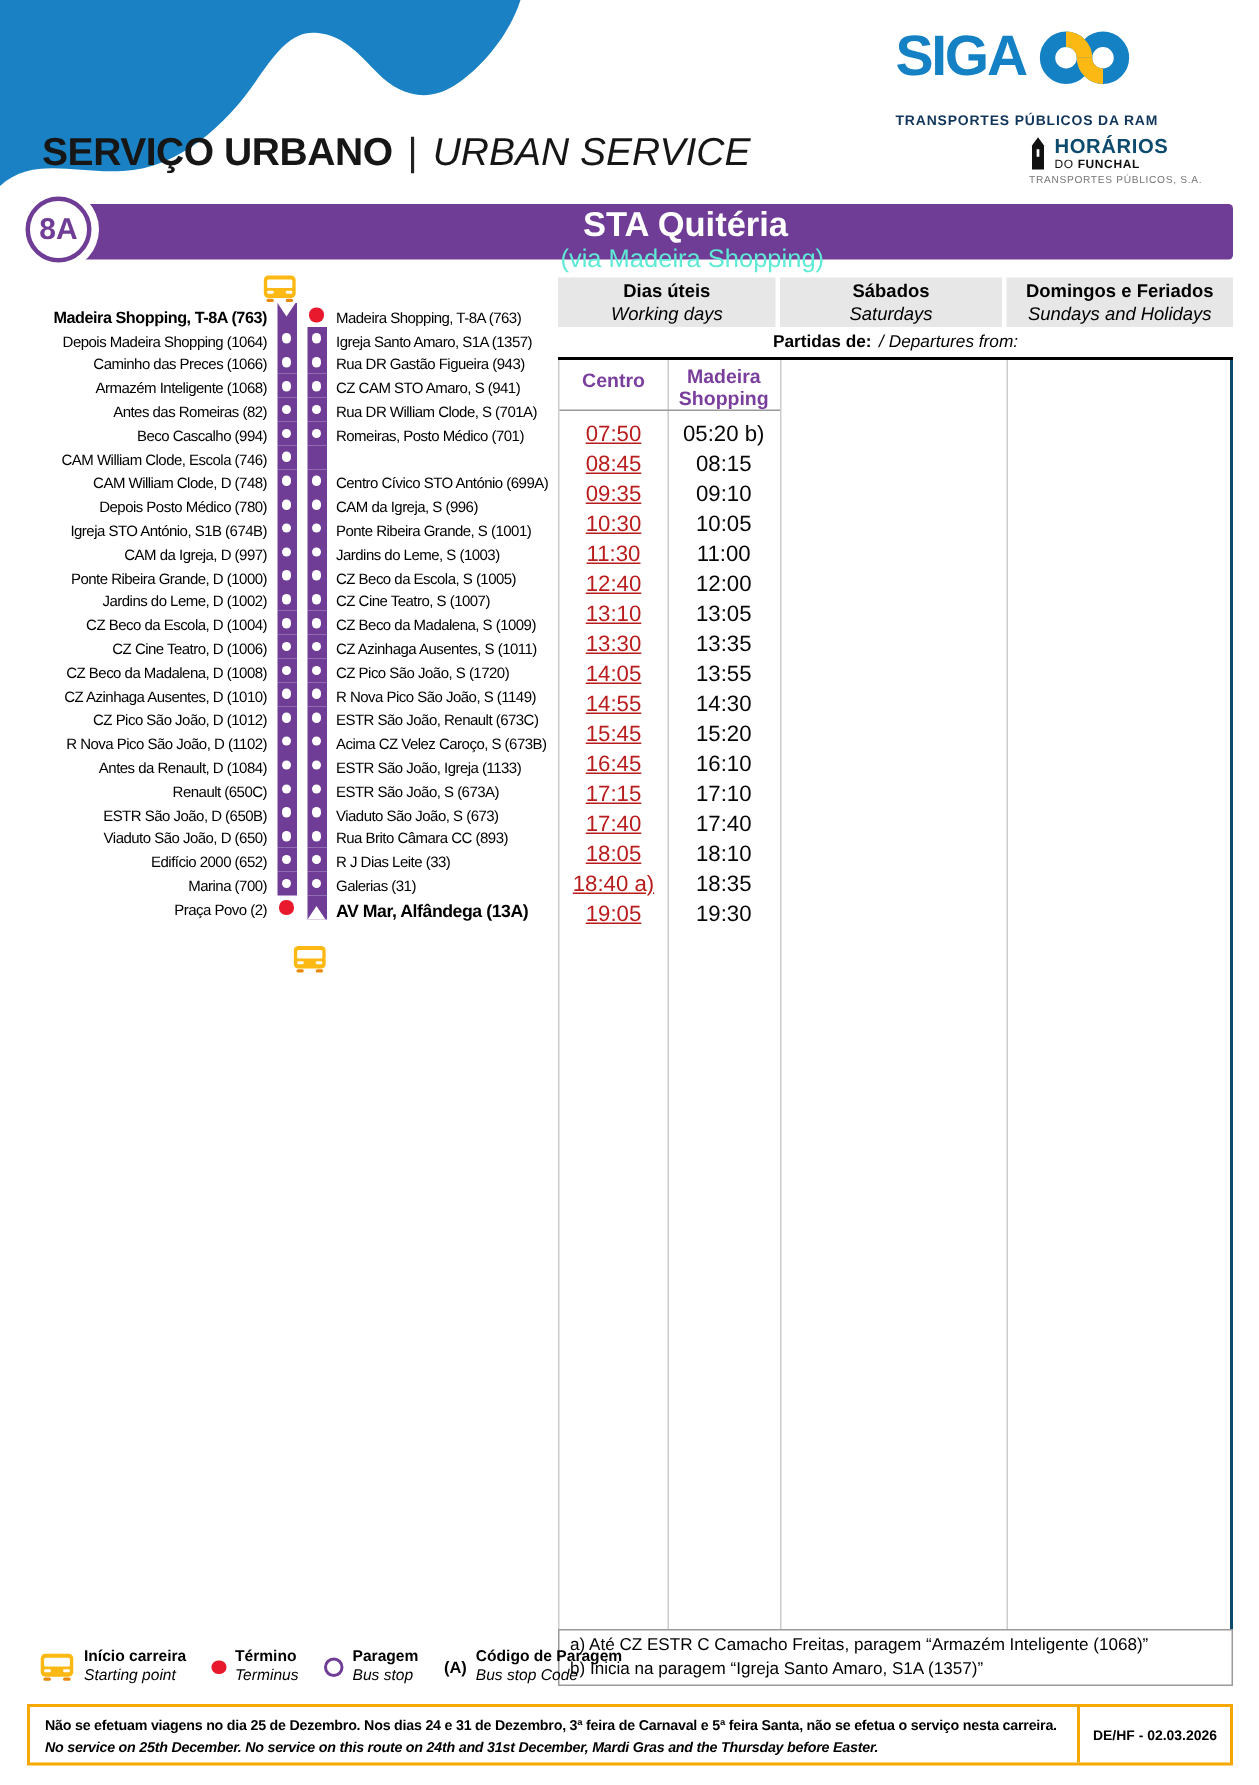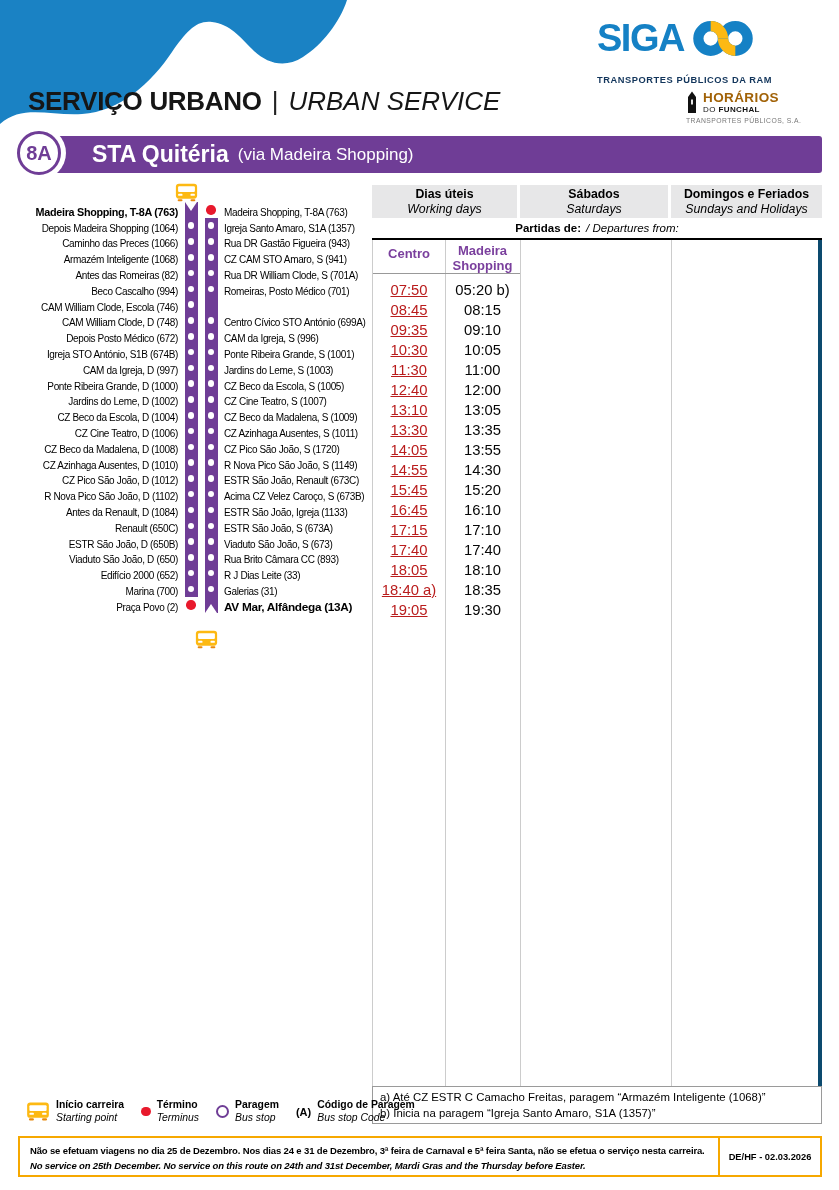--- a/index.html
+++ b/index.html
@@ -17,30 +17,30 @@
 
   
   .heading{position:absolute;left:28px;top:86px;font-size:26px;line-height:30px;white-space:nowrap;}
   .heading .pt{font-weight:700;color:#161616;letter-spacing:-.3px;}
   .heading .bar{font-weight:300;color:#222;margin:0 10px;}
   .heading .en{font-style:italic;font-weight:400;color:#161616;}
 
   
   .hf-block{position:absolute;left:686px;top:90px;width:150px;}
   .hf-row{display:flex;gap:5px;align-items:center;}
-  .hf-name{font-size:13.5px;font-weight:700;color:#a16207;letter-spacing:.4px;line-height:14px;}
+  .hf-name{font-size:13.5px;font-weight:700;color:#0c4a6e;letter-spacing:.4px;line-height:14px;}
   .hf-sub{font-size:8px;color:#111;letter-spacing:.4px;}
   .hf-sub b{font-weight:700;}
   .hf-tag{font-size:6.8px;color:#777;letter-spacing:.45px;margin-top:3px;}
 
   
   .banner-bar{position:absolute;left:40px;top:136px;width:782px;height:37px;background:#6F3D96;
-              border-radius:3px;display:flex;align-items:center;padding-left:52px;box-sizing:border-box;z-index:1;}
+              border-radius:3px;display:flex;align-items:center;padding-left:52px;box-sizing:border-box;z-index:1;flex-direction:column;}
   .route-name{font-size:23px;font-weight:700;color:#fff;white-space:nowrap;}
-  .route-via{font-size:17px;font-weight:400;color:#ffffff;margin-left:9px;white-space:nowrap;}
+  .route-via{font-size:17px;font-weight:400;color:#5eead4;margin-left:9px;white-space:nowrap;}
   .banner-badge{position:absolute;left:17px;top:131px;width:44px;height:44px;border-radius:50%;background:#fff;
                 border:3.5px solid #6F3D96;box-shadow:0 0 0 5px #fff;display:flex;align-items:center;justify-content:center;
                 font-size:20px;font-weight:700;color:#6F3D96;box-sizing:border-box;z-index:2;}
 
   
   .diagram{position:absolute;left:8px;top:202px;width:362px;height:427px;}
   .diag-row{display:flex;height:15.8px;align-items:flex-end;}
   .stop-label{font-size:10px;letter-spacing:-.35px;white-space:nowrap;line-height:11px;}
   .stop-label.left{flex:0 0 170px;text-align:right;padding-right:5px;}
   .stop-label.right{flex:1;padding-left:5px;}
@@ -62,21 +62,21 @@
   .ttable{position:absolute;left:372px;top:185px;width:450px;height:940px;}
   .tt-days{display:flex;gap:3px;height:33px;}
   .tt-day{background:#E7E7E8;display:flex;flex-direction:column;align-items:center;justify-content:center;line-height:15px;}
   .tt-day.c1{flex:0 0 145px;}.tt-day.c2{flex:0 0 148px;}.tt-day.c3{flex:1;}
   .tt-day-pt{font-size:12.3px;font-weight:700;}
   .tt-day-en{font-size:12.3px;font-style:italic;}
   .tt-partidas{height:20px;display:flex;align-items:center;justify-content:center;border-bottom:2px solid #000;}
   .tt-partidas .pt{font-size:11.5px;font-weight:700;}
   .tt-partidas .en{font-size:11.5px;font-style:italic;margin-left:5px;}
   .tt-body{position:absolute;left:0;top:55px;width:450px;height:846px;box-sizing:border-box;
-           border-left:1px solid #CCC;border-right:4px solid #0c4a6e;}
+           border-left:1px solid #CCC;border-right:2px solid #0c4a6e;}
   .vdiv{position:absolute;top:0;bottom:0;width:1px;background:#CCC;}
   .vdiv.v1{left:71.5px;}.vdiv.v2{left:146.5px;}.vdiv.v3{left:297.5px;}
   .sub-centro{position:absolute;left:0;top:6px;width:72px;text-align:center;font-weight:700;color:#7A3F9D;font-size:13px;}
   .sub-ms{position:absolute;left:72px;top:4px;width:75px;text-align:center;font-weight:700;color:#7A3F9D;font-size:13px;line-height:14.5px;}
   .sub-underline{position:absolute;left:0;top:33px;width:147px;height:1px;background:#999;}
   .times{position:absolute;left:0;top:40px;width:147px;}
   .time-row{display:flex;height:20px;align-items:center;}
   .tc{width:72px;text-align:center;font-size:14.8px;color:#b91c1c;white-space:nowrap;text-decoration:underline;}
   .tm{width:75px;text-align:center;font-size:14.8px;color:#060606;white-space:nowrap;}
   .tt-foot{position:absolute;left:0;top:901px;width:450px;height:38px;box-sizing:border-box;border:1px solid #9A9A9A;
@@ -233,21 +233,21 @@
           <div class="stop-label left">CAM William Clode, D (748)</div>
           <div class="marker-cell seg">
             <span class="mk-dot"></span>
           </div>
           <div class="marker-cell mright seg">
             <span class="mk-dot"></span>
           </div>
           <div class="stop-label right">Centro Cívico STO António (699A)</div>
         </div>
         <div class="diag-row">
-          <div class="stop-label left">Depois Posto Médico (672)</div>
+          <div class="stop-label left">Depois Posto Médico (780)</div>
           <div class="marker-cell seg">
             <span class="mk-dot"></span>
           </div>
           <div class="marker-cell mright seg">
             <span class="mk-dot"></span>
           </div>
           <div class="stop-label right">CAM da Igreja, S (996)</div>
         </div>
         <div class="diag-row">
           <div class="stop-label left">Igreja STO António, S1B (674B)</div>

